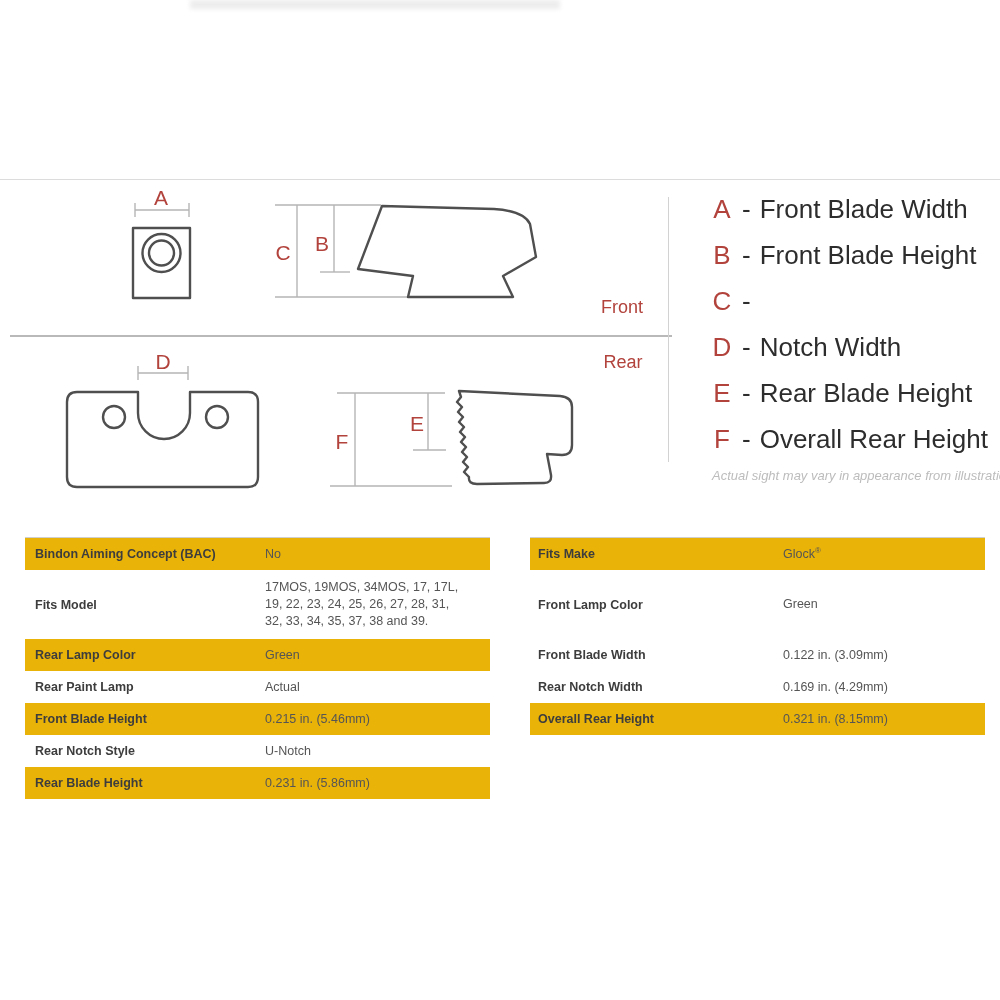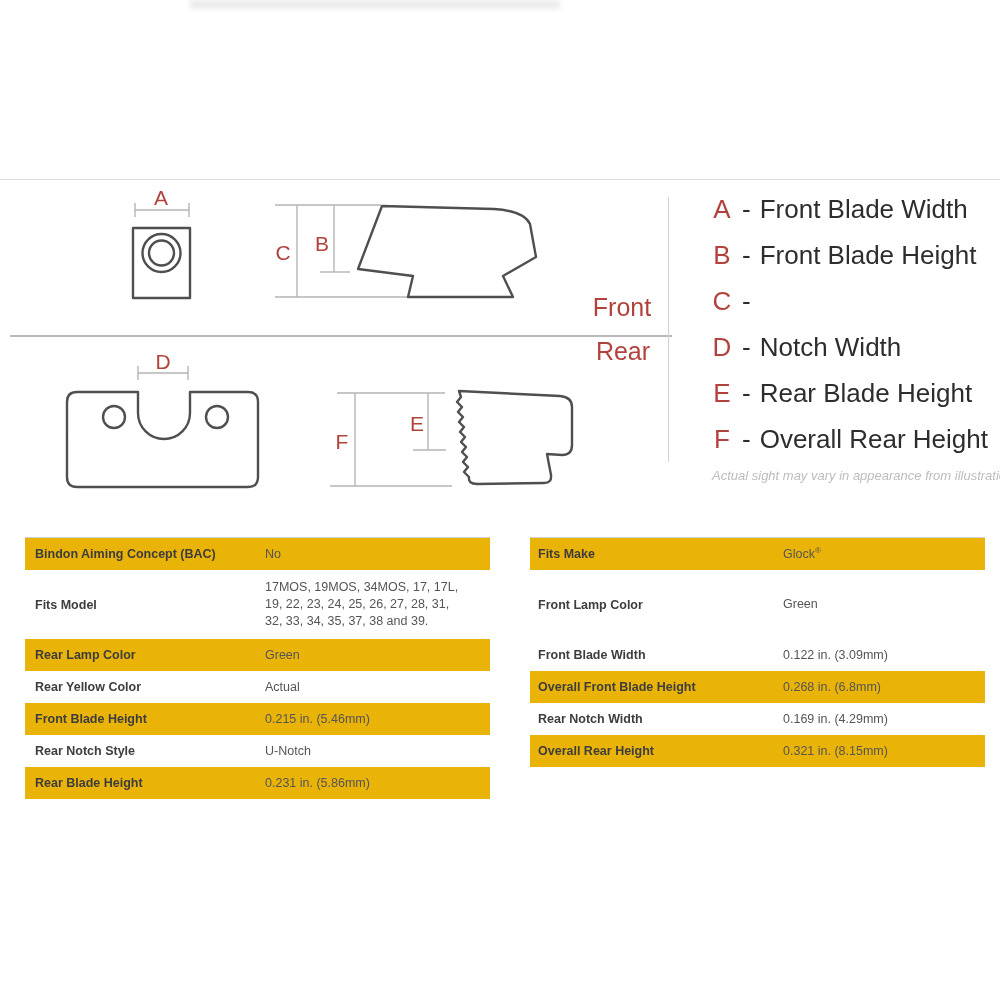--- a/index.html
+++ b/index.html
@@ -14,21 +14,21 @@
   
   .rule-top  { position:absolute; left:0;   top:179px; width:1000px; height:1px; background:#dcdcdc; }
   .rule-mid  { position:absolute; left:10px; top:335px; width:662px; height:2px; background:#b9b9b9; }
   .rule-vert { position:absolute; left:668px; top:197px; width:1px; height:265px; background:#d2d2d2; }
 
   .diagram-svg { position:absolute; left:0; top:180px; }
 
   .dim-letter { position:absolute; transform:translate(-50%,-50%);
     color:#b2423c; font-size:21px; line-height:1; }
   .view-label { position:absolute; transform:translate(-50%,-50%);
-    color:#b2423c; font-size:25px; line-height:1; }
+    color:#b2423c; font-size:18px; line-height:1; }
 
   .legend { position:absolute; left:710px; top:186px; width:280px; }
   .legend-item { height:46px; display:flex; align-items:center;
     font-size:26px; color:#2d2d2d; white-space:nowrap; }
   .legend-letter { color:#b2423c; width:24px; text-align:center; }
   .legend-sep { margin:0 9px 0 8px; color:#2d2d2d; }
   .disclaimer { position:absolute; left:712px; top:468px;
     font-style:italic; font-size:13px; color:#bcbcbc; white-space:nowrap; }
 
   
@@ -93,21 +93,21 @@
 </svg>
 
 <span class="dim-letter" style="left:161px; top:197px">A</span>
 <span class="dim-letter" style="left:283px; top:252px">C</span>
 <span class="dim-letter" style="left:322px; top:243px">B</span>
 <span class="dim-letter" style="left:163px; top:361px">D</span>
 <span class="dim-letter" style="left:342px; top:441px">F</span>
 <span class="dim-letter" style="left:417px; top:423px">E</span>
 
 <span class="view-label" style="left:622px; top:307px">Front</span>
-<span class="view-label" style="left:623px; top:351px">Rear</span>
+<span class="view-label" style="left:623px; top:362px">Rear</span>
 
 <div class="legend">
   <div class="legend-item">
     <span class="legend-letter">A</span>
       <span class="legend-sep">-</span>
       <span class="legend-text">Front Blade Width</span>
   </div>
   <div class="legend-item">
     <span class="legend-letter">B</span>
       <span class="legend-sep">-</span>
@@ -142,21 +142,21 @@
   </div>
   <div class="spec-row tall">
     <div class="spec-label">Fits Model</div>
     <div class="spec-value">17MOS, 19MOS, 34MOS, 17, 17L, 19, 22, 23, 24, 25, 26, 27, 28, 31, 32, 33, 34, 35, 37, 38 and 39.</div>
   </div>
   <div class="spec-row alt">
     <div class="spec-label">Rear Lamp Color</div>
     <div class="spec-value">Green</div>
   </div>
   <div class="spec-row">
-    <div class="spec-label">Rear Yellow Color</div>
+    <div class="spec-label">Rear Paint Lamp</div>
     <div class="spec-value">Actual</div>
   </div>
   <div class="spec-row alt">
     <div class="spec-label">Front Blade Height</div>
     <div class="spec-value">0.215 in. (5.46mm)</div>
   </div>
   <div class="spec-row">
     <div class="spec-label">Rear Notch Style</div>
     <div class="spec-value">U-Notch</div>
   </div>
@@ -172,24 +172,20 @@
     <div class="spec-value"><span>Glock</span><sup class="reg">®</sup></div>
   </div>
   <div class="spec-row tall">
     <div class="spec-label">Front Lamp Color</div>
     <div class="spec-value">Green</div>
   </div>
   <div class="spec-row">
     <div class="spec-label">Front Blade Width</div>
     <div class="spec-value">0.122 in. (3.09mm)</div>
   </div>
-  <div class="spec-row alt">
-    <div class="spec-label">Overall Front Blade Height</div>
-    <div class="spec-value">0.268 in. (6.8mm)</div>
-  </div>
   <div class="spec-row">
     <div class="spec-label">Rear Notch Width</div>
     <div class="spec-value">0.169 in. (4.29mm)</div>
   </div>
   <div class="spec-row alt">
     <div class="spec-label">Overall Rear Height</div>
     <div class="spec-value">0.321 in. (8.15mm)</div>
   </div>
 </div>
 

